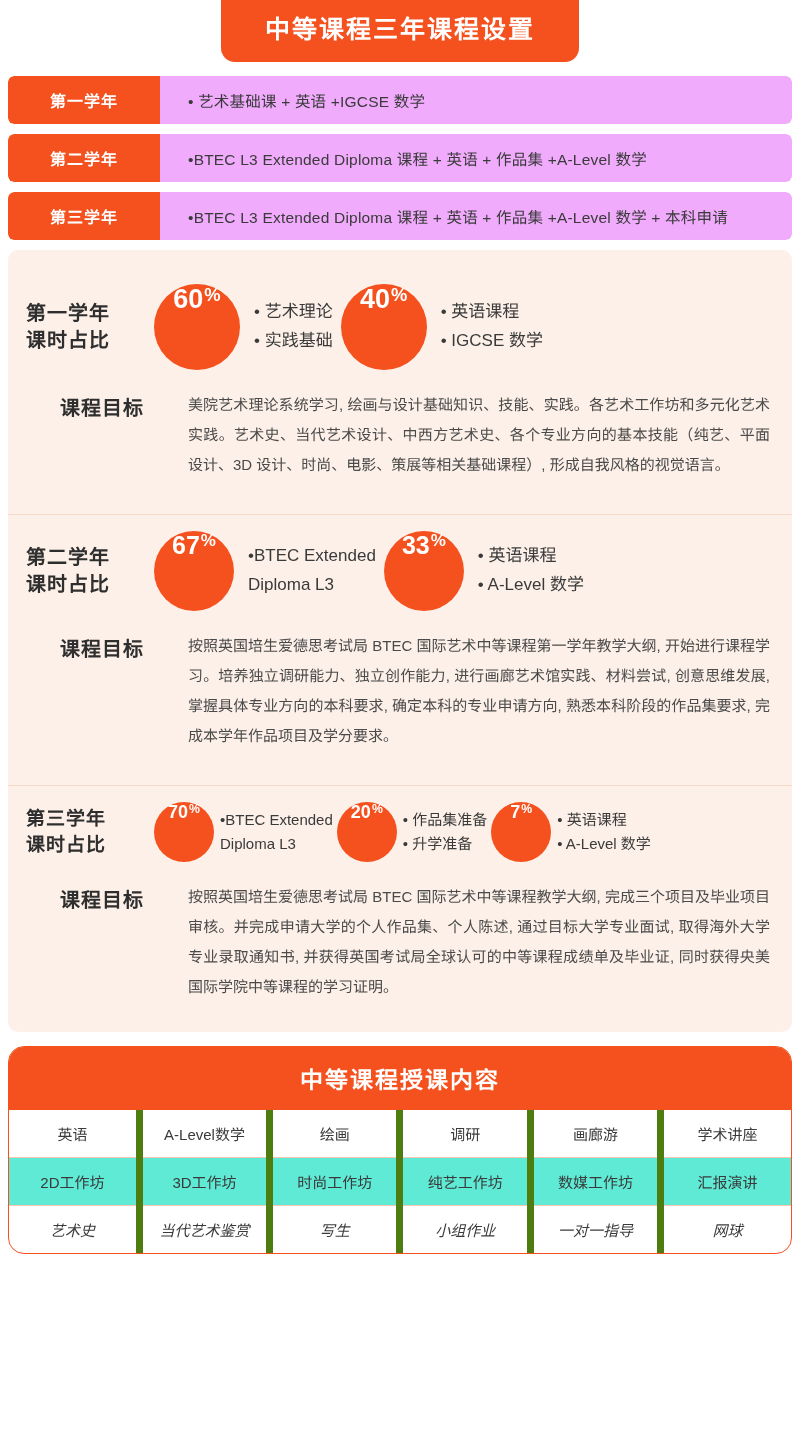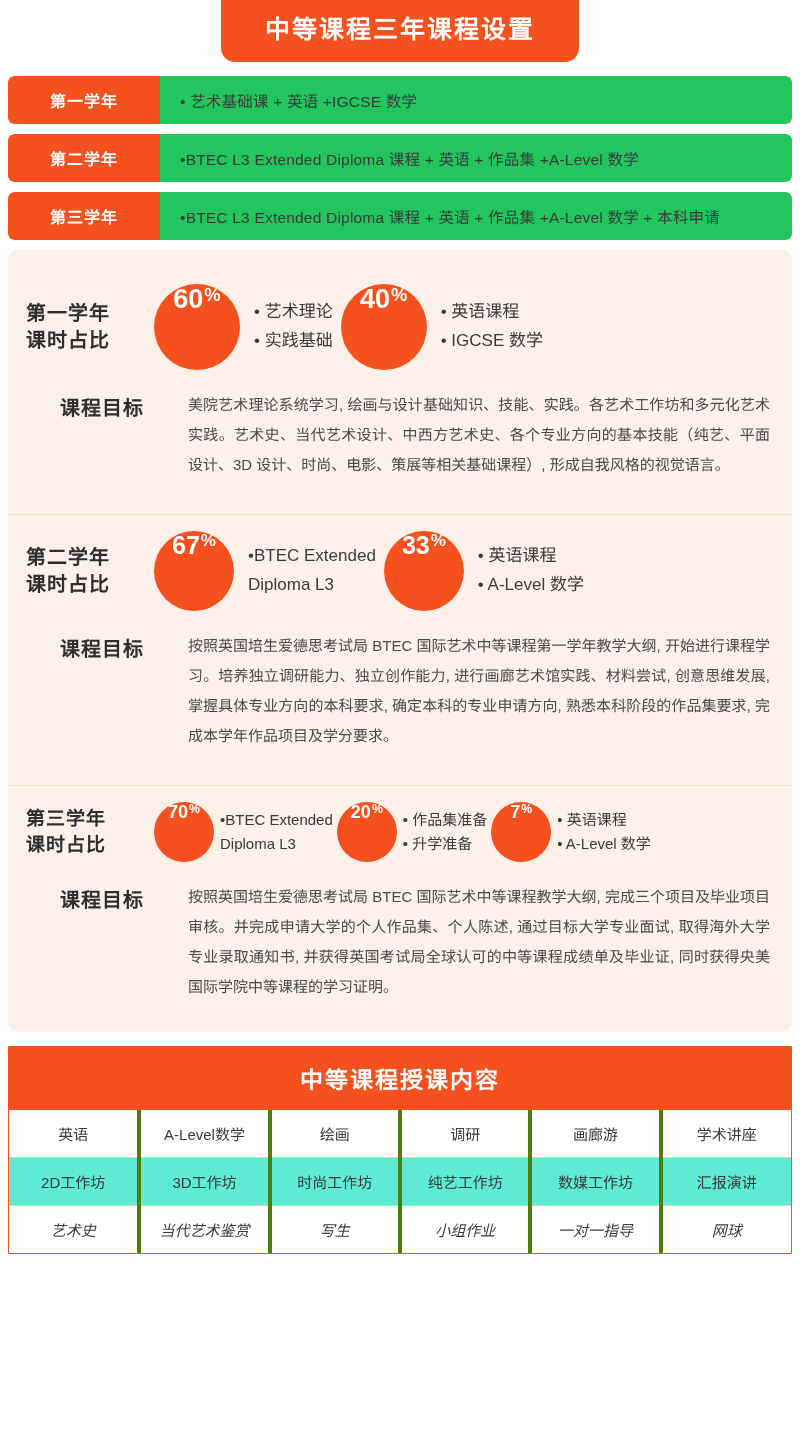--- a/index.html
+++ b/index.html
@@ -61,26 +61,26 @@
     font-weight: bold;
     letter-spacing: 1px;
     display: flex;
     align-items: center;
     justify-content: center;
     width: 152px;
     flex: 0 0 152px;
     border-radius: 6px 0 0 6px;
   }
   .year-desc {
-    background: #22c55e;
+    background: #f0abfc;
     color: #3a3a3a;
     font-size: 15.5px;
     display: flex;
     align-items: center;
-    padding-left: 20px;
+    padding-left: 28px;
     flex: 1 1 auto;
     border-radius: 0 6px 6px 0;
     letter-spacing: 0.2px;
     text-align: center;
   }
 
   
   .detail-panel {
     margin: 8px 8px 0 8px;
     background: #FDF0E8;
@@ -177,21 +177,21 @@
     line-height: 2.0;
     flex: 1 1 auto;
     text-align: justify;
   }
   .spacer-lg { height: 16px; }
 
   
   .table-block {
     margin: 14px 8px 0 8px;
     border: 1px solid #F4511E;
-    border-radius: 1px;
+    border-radius: 16px;
     overflow: hidden;
   }
   .table-title {
     background: #F4511E;
     color: #ffffff;
     text-align: center;
     font-size: 23px;
     font-weight: bold;
     letter-spacing: 2px;
     padding: 14px 0 15px 0;
@@ -199,21 +199,21 @@
   table.courses {
     width: 100%;
     border-collapse: collapse;
     table-layout: fixed;
   }
   table.courses td {
     text-align: center;
     font-size: 15px;
     padding: 13px 2px;
     color: #3a3a3a;
-    border-right: 4px solid #4d7c0f;
+    border-right: 7px solid #4d7c0f;
     border-bottom: 1px solid #F6C7AE;
     white-space: nowrap;
   }
   table.courses tr:last-child td {
     border-bottom: none;
     font-style: italic;
   }
   table.courses td:last-child {
     border-right: none;
   }

